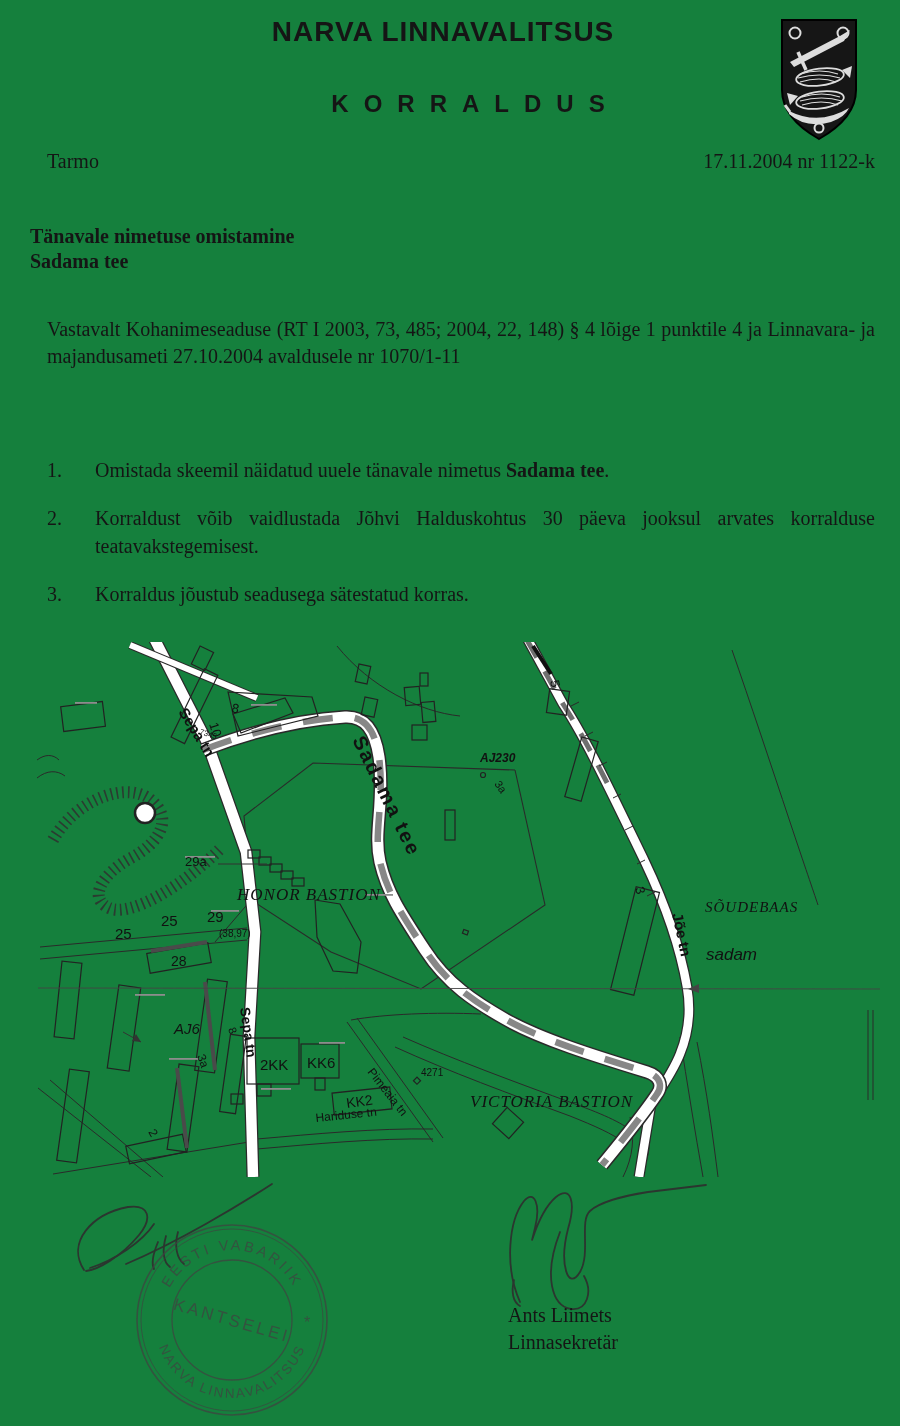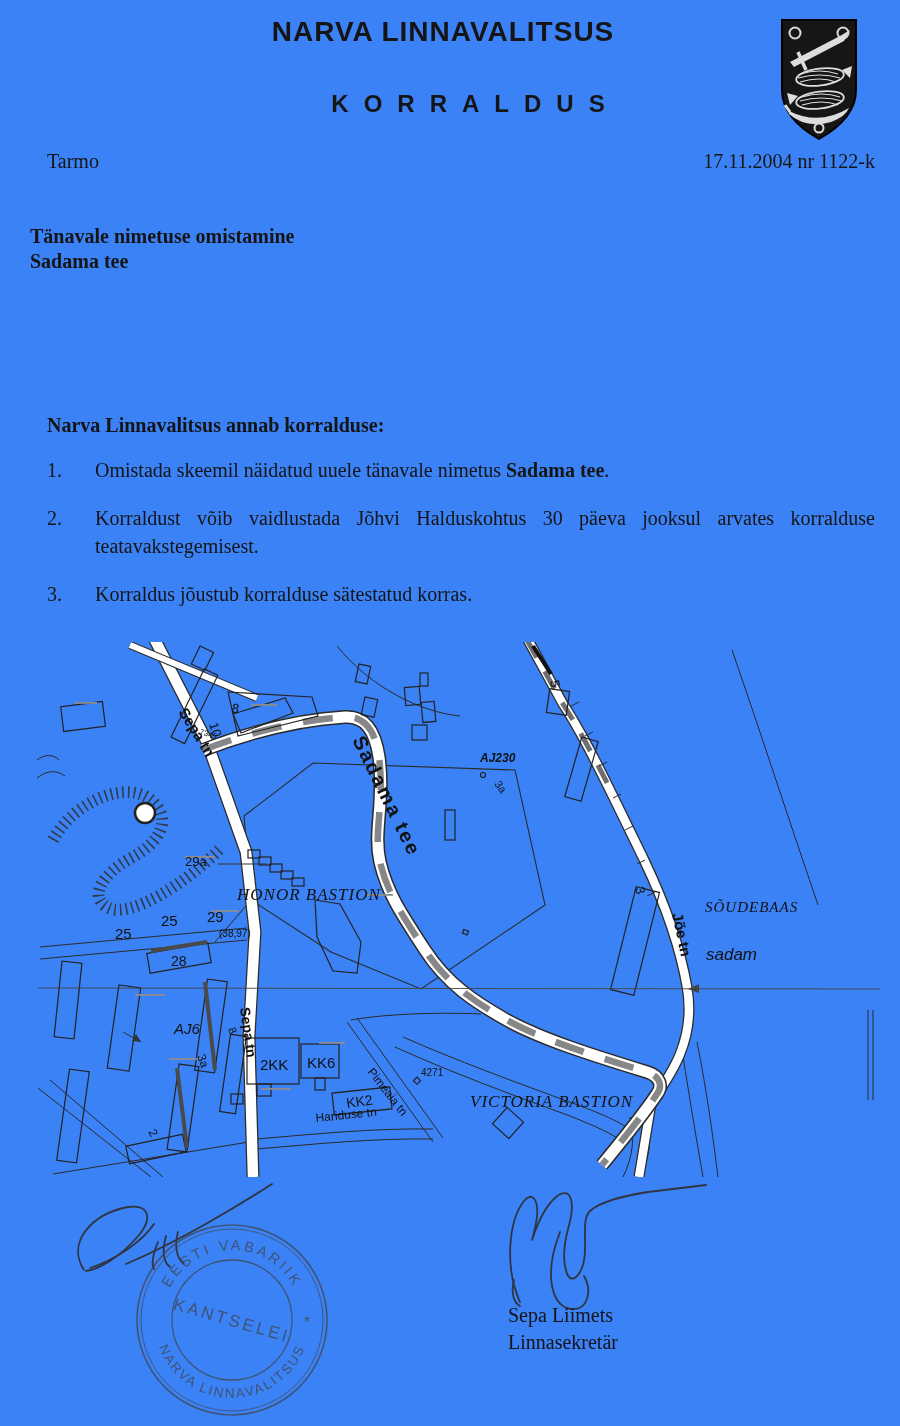--- a/index.html
+++ b/index.html
@@ -1,16 +1,16 @@
 <!DOCTYPE html>
 <html><head>
 <meta charset="utf-8">
 <style>
   html,body{margin:0;padding:0;background:#e8e8e8;}
-  .page{position:relative;width:900px;height:1426px;background:#3b82f6;overflow:hidden;
+  .page{position:relative;width:900px;height:1426px;background:#15803d;overflow:hidden;
         font-family:"Liberation Serif",serif;color:#151515;}
   .abs{position:absolute;}
   
   .org-title{left:0;top:16px;width:886px;text-align:center;
              font-family:"Liberation Sans",sans-serif;font-weight:bold;
              font-size:28px;letter-spacing:1px;}
   .doc-type{left:0;top:90px;width:886px;text-align:center;
             font-family:"Liberation Sans",sans-serif;font-weight:bold;
             font-size:24px;letter-spacing:15px;text-indent:15px;margin-left:25px;}
   .place{left:47px;top:150px;font-size:20px;}
@@ -69,34 +69,34 @@
   </svg>
 
   <div class="abs place">Tarmo</div>
   <div class="abs date-number">17.11.2004 nr 1122-k</div>
 
   <div class="abs subject">
     <div>Tänavale nimetuse omistamine</div>
     <div>Sadama tee</div>
   </div>
 
-
-  <div class="abs order-intro">Narva Linnavalitsus annab korralduse:</div>
+  <div class="abs preamble">Vastavalt Kohanimeseaduse (RT I 2003, 73, 485; 2004, 22, 148) § 4 lõige 1 punktile 4 ja Linnavara- ja majandusameti 27.10.2004 avaldusele nr 1070/1-11</div>
+
 
   <div class="abs order-item item-1">
     <div class="num">1.</div>
     <div class="itext"><span>Omistada skeemil näidatud uuele tänavale nimetus </span><b>Sadama tee</b><span>.</span></div>
   </div>
   <div class="abs order-item item-2">
     <div class="num">2.</div>
     <div class="itext">Korraldust võib vaidlustada Jõhvi Halduskohtus 30 päeva jooksul arvates korralduse teatavakstegemisest.</div>
   </div>
   <div class="abs order-item item-3">
     <div class="num">3.</div>
-    <div class="itext">Korraldus jõustub korralduse sätestatud korras.</div>
+    <div class="itext">Korraldus jõustub seadusega sätestatud korras.</div>
   </div>
 
   <div class="abs map-wrap">
   <svg width="865" height="535" viewBox="0 0 865 535">
     <g fill="none" stroke="#2a2a2a" stroke-width="1">
 
       <path d="M480,128 L278,121 L209,174 L216,258 L296,310 L386,347 L510,263 L480,128" stroke-width="1.1"></path>
       <path d="M216,258 L180,300"></path>
 
       <path d="M5,305 L212,286 M5,317 L212,298"></path>
@@ -278,17 +278,17 @@
       <textPath href="#stamp-top-arc" startOffset="50%" text-anchor="middle">EESTI VABARIIK</textPath>
     </text>
     <text class="stamp-txt" font-size="13.5" letter-spacing="2">
       <textPath href="#stamp-bottom-arc" startOffset="50%" text-anchor="middle">NARVA LINNAVALITSUS</textPath>
     </text>
     <text class="stamp-txt" x="100" y="106" font-size="17" letter-spacing="3" text-anchor="middle" transform="rotate(16 100 100)">KANTSELEI</text>
     <text class="stamp-txt" x="172" y="108" font-size="16">*</text>
   </svg>
 
   <div class="abs sig-right-block">
-    <div>Sepa Liimets</div>
+    <div>Ants Liimets</div>
     <div>Linnasekretär</div>
   </div>
 
 </div>
 
 </body></html>

